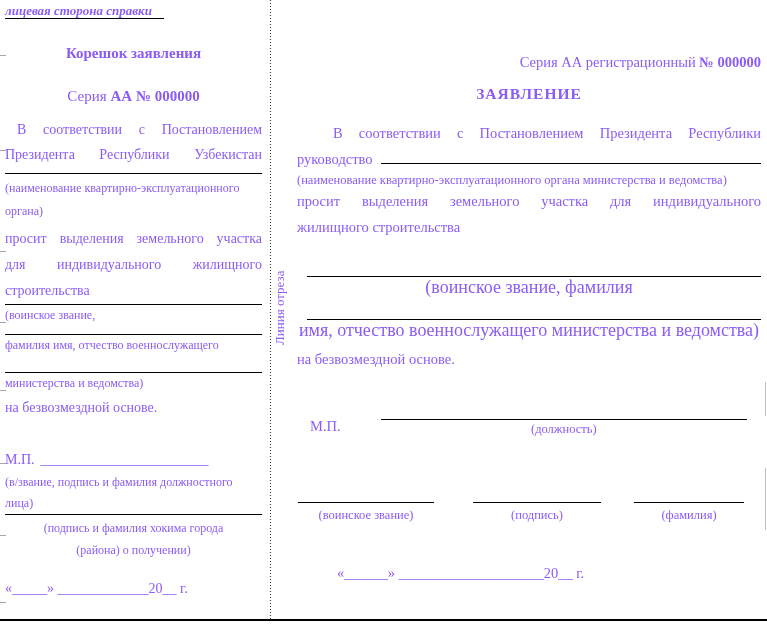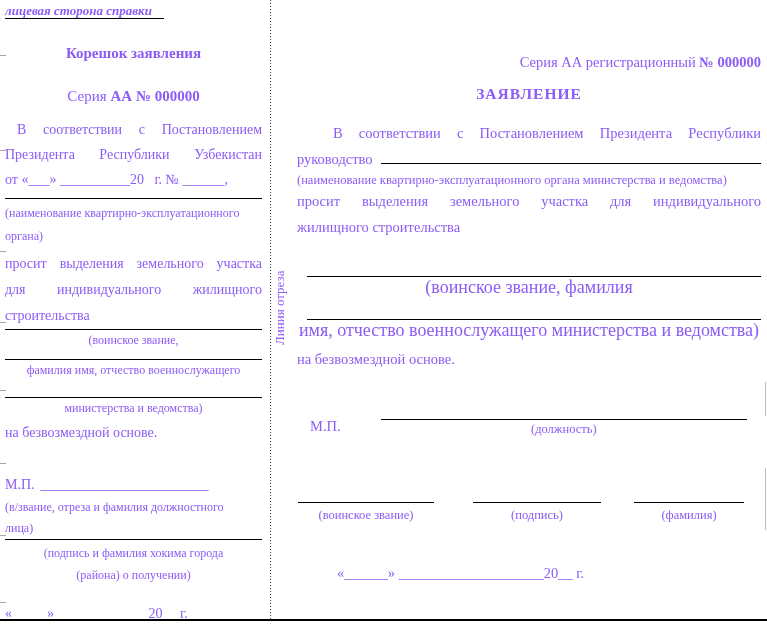--- a/index.html
+++ b/index.html
@@ -16,21 +16,21 @@
   .note{margin-top:3px;font-size:13px;font-weight:bold;font-style:italic;}
   .note span{border-bottom:1px solid #000;padding-right:12px;}
   .l-title{margin-top:25px;font-size:15px;font-weight:bold;line-height:19px;text-align:center;}
   .l-series{margin-top:24px;font-size:15px;line-height:19px;text-align:center;}
   .l-para1{margin-top:11px;font-size:14px;line-height:25px;}
   .l-para1 .ind{text-indent:12px;}
   .l-rule1{margin-top:6px;}
   .l-cap{font-size:12px;line-height:23px;}
   .l-cap-org{margin-top:3px;}
   .l-para2{margin-top:3px;font-size:14px;line-height:26px;}
-  .l-capline{font-size:12px;line-height:20px;text-align:center;white-space:nowrap;}
+  .l-capline{font-size:12px;line-height:20px;text-align:left;white-space:nowrap;}
   .l-rule3{margin-top:9px;}
   .l-rule4{margin-top:17px;}
   .l-para3{margin-top:3px;font-size:14px;line-height:24px;}
   .l-mp{margin-top:28px;font-size:14px;line-height:24px;white-space:nowrap;}
   .l-mp .uline{margin-left:6px;letter-spacing:0;}
   .l-cap-off{font-size:12px;line-height:21px;}
   .l-rule5{margin-top:0;}
   .l-cap-rec{margin-top:2px;font-size:12px;line-height:22px;text-align:center;}
   .l-date{margin-top:16px;font-size:14px;line-height:24px;white-space:nowrap;}
   
@@ -92,21 +92,20 @@
 
     <div class="l-title">Корешок заявления</div>
 
     <div class="l-series">
       <span>Серия </span><b>АА № 000000</b>
     </div>
 
     <div class="l-para1">
       <div class="jline ind">В соответствии с Постановлением</div>
       <div class="jline">Президента Республики Узбекистан</div>
-      <div class="pline">от «___» __________20&nbsp;&nbsp; г. № ______,</div>
     </div>
 
     <div class="rule l-rule1"></div>
     <div class="l-cap l-cap-org">
       <div class="pline">(наименование квартирно-эксплуатационного</div>
       <div class="pline">органа)</div>
     </div>
 
     <div class="l-para2">
       <div class="jline">просит выделения земельного участка</div>
@@ -120,21 +119,21 @@
     <div class="l-capline">фамилия имя, отчество военнослужащего</div>
     <div class="rule l-rule4"></div>
     <div class="l-capline">министерства и ведомства)</div>
 
     <div class="l-para3">на безвозмездной основе.</div>
 
     <div class="l-mp">
       <span>М.П.</span><span class="uline">________________________</span>
     </div>
     <div class="l-cap l-cap-off">
-      <div class="pline">(в/звание, отреза и фамилия должностного</div>
+      <div class="pline">(в/звание, подпись и фамилия должностного</div>
       <div class="pline">лица)</div>
     </div>
 
     <div class="rule l-rule5"></div>
     <div class="l-cap-rec">
       <div class="pline">(подпись и фамилия хокима города</div>
       <div class="pline">(района) о получении)</div>
     </div>
 
     <div class="l-date">«_____» _____________20__ г.</div>

